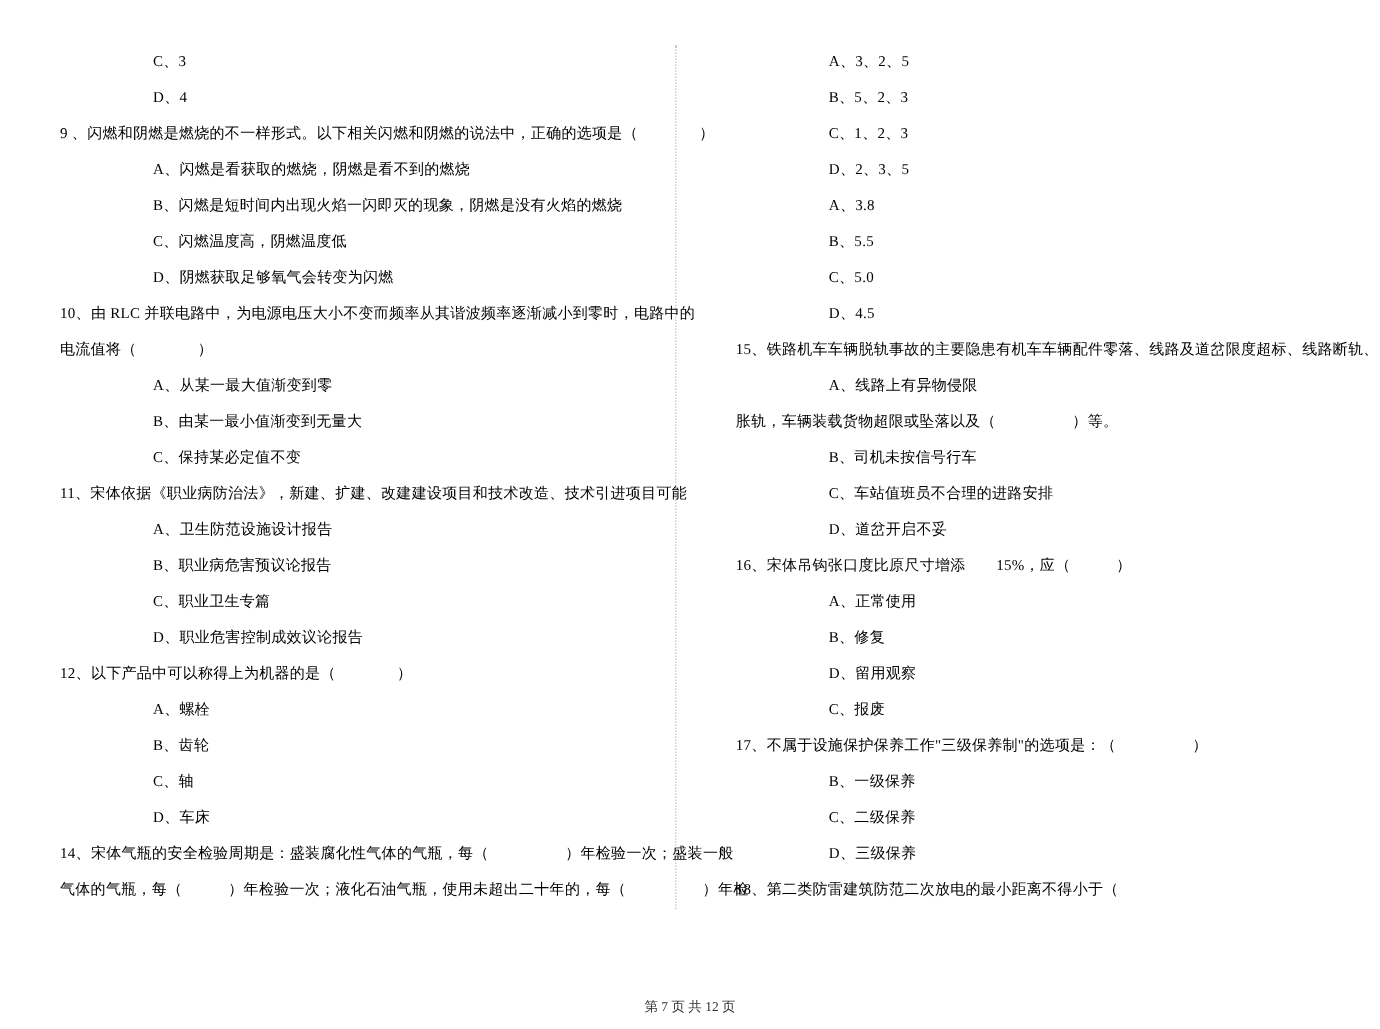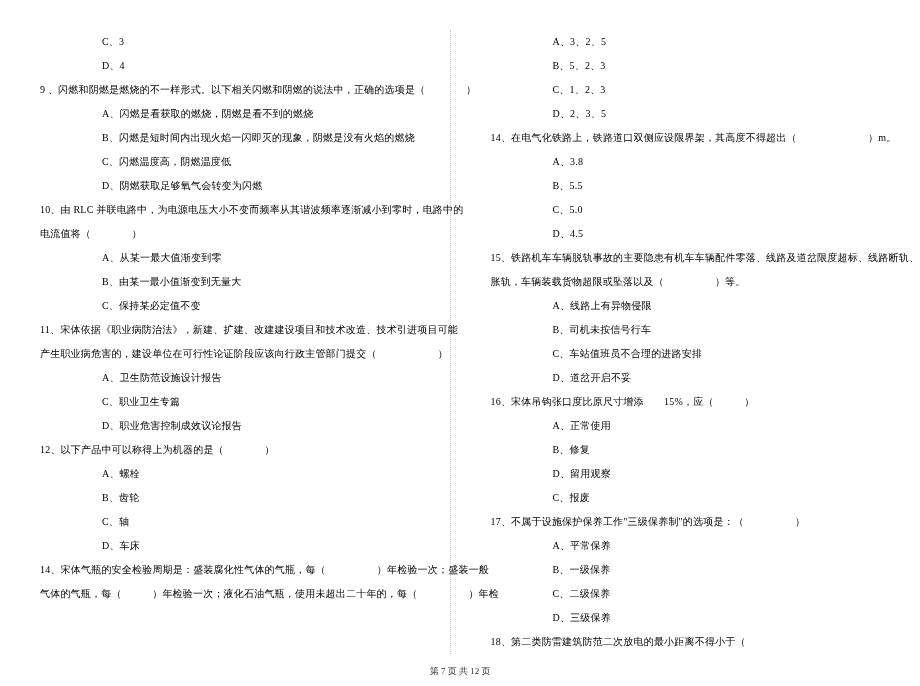--- a/index.html
+++ b/index.html
@@ -55,56 +55,54 @@
     <div class="line indent2">A、闪燃是看获取的燃烧，阴燃是看不到的燃烧</div>
     <div class="line indent2">B、闪燃是短时间内出现火焰一闪即灭的现象，阴燃是没有火焰的燃烧</div>
     <div class="line indent2">C、闪燃温度高，阴燃温度低</div>
     <div class="line indent2">D、阴燃获取足够氧气会转变为闪燃</div>
     <div class="line indent0">10、由 RLC 并联电路中，为电源电压大小不变而频率从其谐波频率逐渐减小到零时，电路中的</div>
     <div class="line indent0">电流值将（　　　　）</div>
     <div class="line indent2">A、从某一最大值渐变到零</div>
     <div class="line indent2">B、由某一最小值渐变到无量大</div>
     <div class="line indent2">C、保持某必定值不变</div>
     <div class="line indent0">11、宋体依据《职业病防治法》，新建、扩建、改建建设项目和技术改造、技术引进项目可能</div>
-    <div class="line indent0">产生职业病危害的，建设单位在可行性论证阶段应该向行政主管部门提交（　　　　　　）</div>
     <div class="line indent2">A、卫生防范设施设计报告</div>
+    <div class="line indent2">B、职业病危害预议论报告</div>
     <div class="line indent2">C、职业卫生专篇</div>
     <div class="line indent2">D、职业危害控制成效议论报告</div>
     <div class="line indent0">12、以下产品中可以称得上为机器的是（　　　　）</div>
     <div class="line indent2">A、螺栓</div>
     <div class="line indent2">B、齿轮</div>
     <div class="line indent2">C、轴</div>
     <div class="line indent2">D、车床</div>
     <div class="line indent0">14、宋体气瓶的安全检验周期是：盛装腐化性气体的气瓶，每（　　　　　）年检验一次；盛装一般</div>
     <div class="line indent0">气体的气瓶，每（　　　）年检验一次；液化石油气瓶，使用未超出二十年的，每（　　　　　）年检</div>
   </div>
 
   <div class="column">
     <div class="line indent2">A、3、2、5</div>
     <div class="line indent2">B、5、2、3</div>
     <div class="line indent2">C、1、2、3</div>
     <div class="line indent2">D、2、3、5</div>
-    <div class="line indent0">14、在电气化铁路上，铁路道口双侧应设限界架，其高度不得超出（　　　　　　　）m。</div>
     <div class="line indent2">A、3.8</div>
     <div class="line indent2">B、5.5</div>
     <div class="line indent2">C、5.0</div>
     <div class="line indent2">D、4.5</div>
     <div class="line indent0">15、铁路机车车辆脱轨事故的主要隐患有机车车辆配件零落、线路及道岔限度超标、线路断轨、</div>
+    <div class="line indent2">A、线路上有异物侵限</div>
     <div class="line indent0">胀轨，车辆装载货物超限或坠落以及（　　　　　）等。</div>
-    <div class="line indent2">A、线路上有异物侵限</div>
     <div class="line indent2">B、司机未按信号行车</div>
     <div class="line indent2">C、车站值班员不合理的进路安排</div>
     <div class="line indent2">D、道岔开启不妥</div>
     <div class="line indent0">16、宋体吊钩张口度比原尺寸增添　　15%，应（　　　）</div>
     <div class="line indent2">A、正常使用</div>
     <div class="line indent2">B、修复</div>
     <div class="line indent2">D、留用观察</div>
     <div class="line indent2">C、报废</div>
     <div class="line indent0">17、不属于设施保护保养工作"三级保养制"的选项是：（　　　　　）</div>
-    <div class="line indent2">A、平常保养</div>
     <div class="line indent2">B、一级保养</div>
     <div class="line indent2">C、二级保养</div>
     <div class="line indent2">D、三级保养</div>
     <div class="line indent0">18、第二类防雷建筑防范二次放电的最小距离不得小于（　　　　　　　　　　　　　　　　　）</div>
   </div>
 
 </div>
 
 <div class="footer">第 7 页 共 12 页</div>
 

